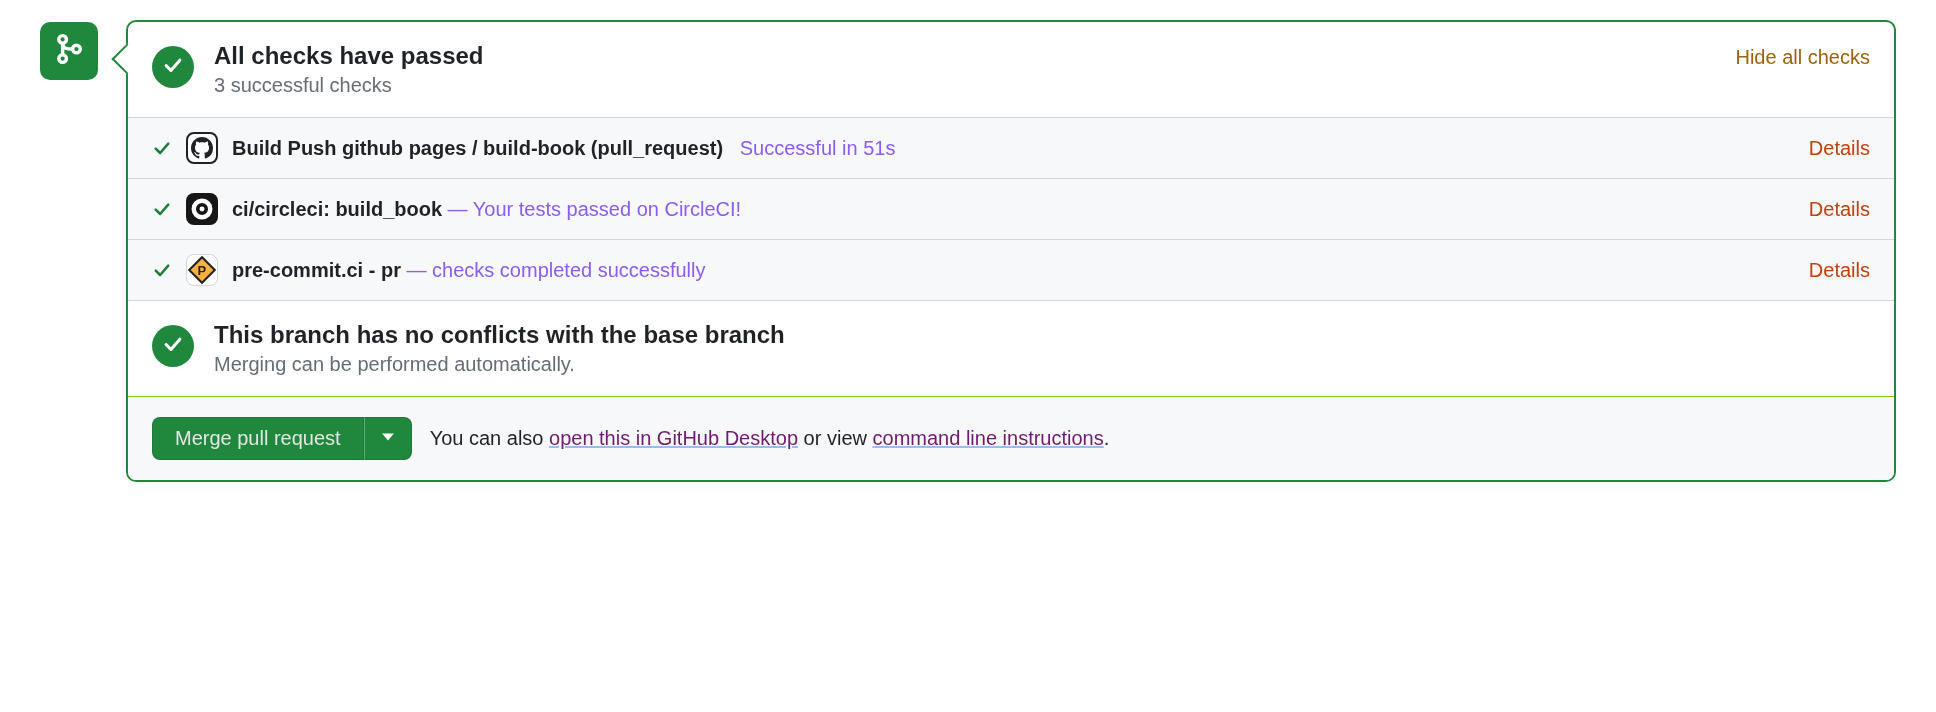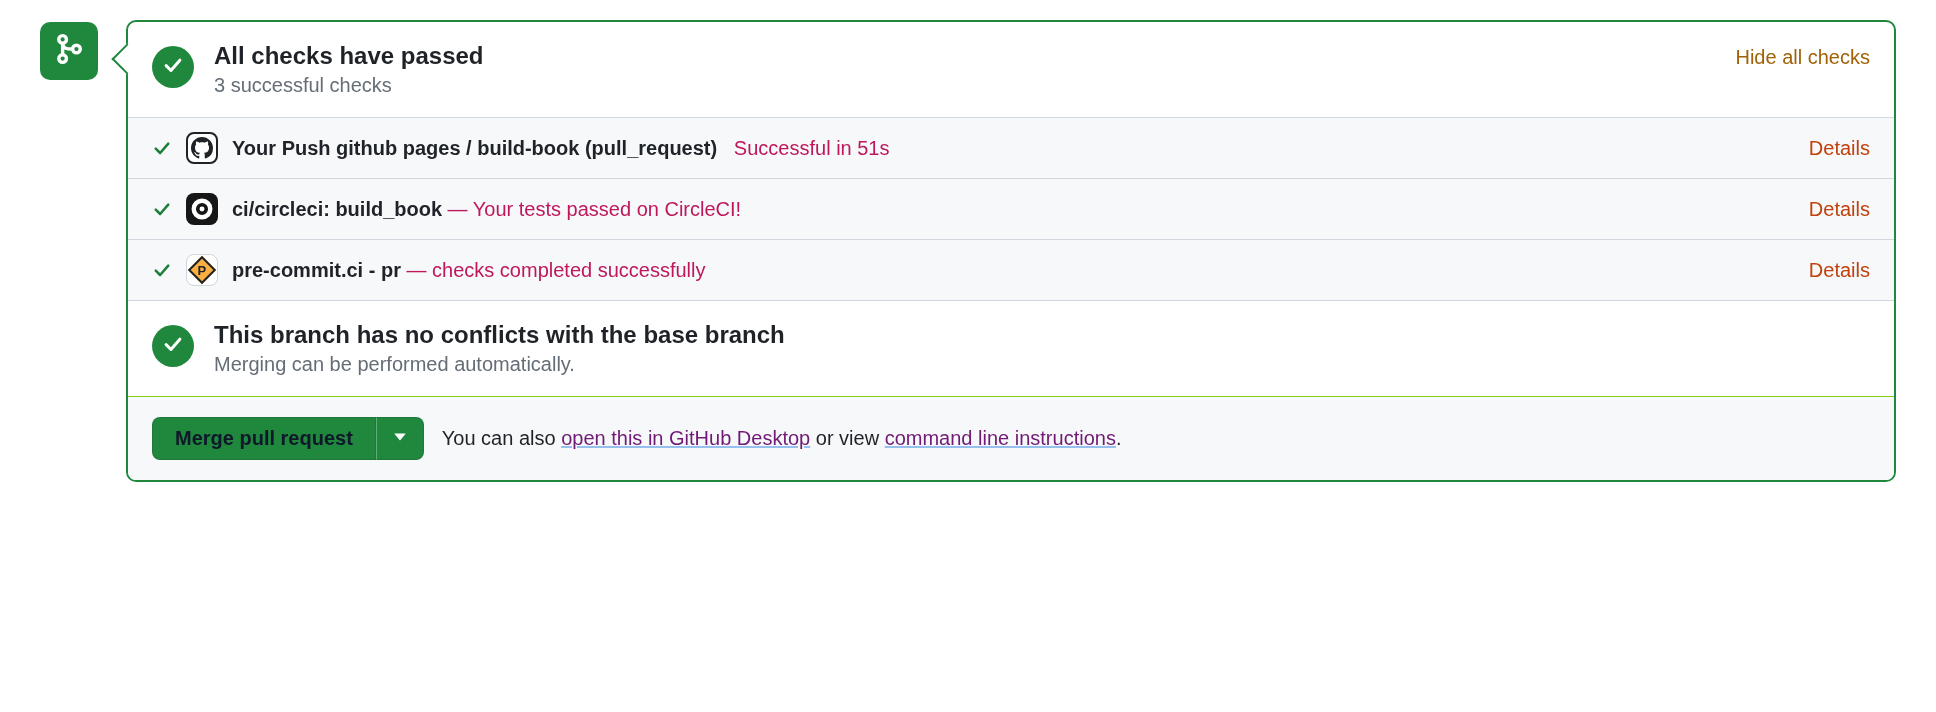--- a/index.html
+++ b/index.html
@@ -143,21 +143,21 @@
       font-weight: 800;
       color: #1f2328;
     }
     .check-text {
       flex: 1;
       overflow: hidden;
       text-overflow: ellipsis;
       white-space: nowrap;
     }
     .check-name { font-weight: 600; color: #1f2328; }
-    .check-desc { color: #be185d; }
+    .check-desc { color: #8b5cf6; }
     .details-link {
       color: #c2410c;
       text-decoration: none;
       font-size: 20px;
       cursor: pointer;
     }
     .conflict-section {
       display: flex;
       align-items: flex-start;
       padding: 20px 24px;
@@ -170,24 +170,24 @@
       display: flex;
       align-items: center;
       gap: 18px;
       border-radius: 0 0 8px 8px;
     }
     .btn-group {
       display: flex;
     }
     .btn-merge {
       background: #1f883d;
-      color: #0f172a;
+      color: #e5e5e5;
       border: 1px solid rgba(31,35,40,0.15);
       font-size: 20px;
-      font-weight: 700;
+      font-weight: 400;
       padding: 0 22px;
       border-radius: 8px 0 0 8px;
       cursor: pointer;
     }
     .btn-dropdown {
       background: #1f883d;
       color: #fff;
       border: 1px solid rgba(31,35,40,0.15);
       border-left: 1px solid rgba(255,255,255,0.3);
       padding: 12px 16px;
@@ -249,21 +249,21 @@
           <svg viewBox="0 0 16 16" fill="none" stroke="currentColor" stroke-width="2" stroke-linecap="round" stroke-linejoin="round">
               <path d="M3 8.5 L6.5 12 L13 4.5"></path>
             </svg>
         </span>
         <span class="check-avatar avatar-github">
           <svg viewBox="0 0 16 16" fill="currentColor">
               <path d="M8 0C3.58 0 0 3.58 0 8c0 3.54 2.29 6.53 5.47 7.59.4.07.55-.17.55-.38 0-.19-.01-.82-.01-1.49-2.01.37-2.53-.49-2.69-.94-.09-.23-.48-.94-.82-1.13-.28-.15-.68-.52-.01-.53.63-.01 1.08.58 1.23.82.72 1.21 1.87.87 2.33.66.07-.52.28-.87.51-1.07-1.78-.2-3.64-.89-3.64-3.95 0-.87.31-1.59.82-2.15-.08-.2-.36-1.02.08-2.12 0 0 .67-.21 2.2.82.64-.18 1.32-.27 2-.27.68 0 1.36.09 2 .27 1.53-1.04 2.2-.82 2.2-.82.44 1.1.16 1.92.08 2.12.51.56.82 1.27.82 2.15 0 3.07-1.87 3.75-3.65 3.95.29.25.54.73.54 1.48 0 1.07-.01 1.93-.01 2.2 0 .21.15.46.55.38A8.013 8.013 0 0016 8c0-4.42-3.58-8-8-8z"></path>
             </svg>
         </span>
         <span class="check-text">
-          <span class="check-name">Your Push github pages / build-book (pull_request)</span>&nbsp;&nbsp;&nbsp;<span class="check-desc">Successful in 51s</span>
+          <span class="check-name">Build Push github pages / build-book (pull_request)</span>&nbsp;&nbsp;&nbsp;<span class="check-desc">Successful in 51s</span>
         </span>
         <a class="details-link">Details</a>
       </div>
 
       <div class="check-row">
         <span class="check-icon">
           <svg viewBox="0 0 16 16" fill="none" stroke="currentColor" stroke-width="2" stroke-linecap="round" stroke-linejoin="round">
               <path d="M3 8.5 L6.5 12 L13 4.5"></path>
             </svg>
         </span>

